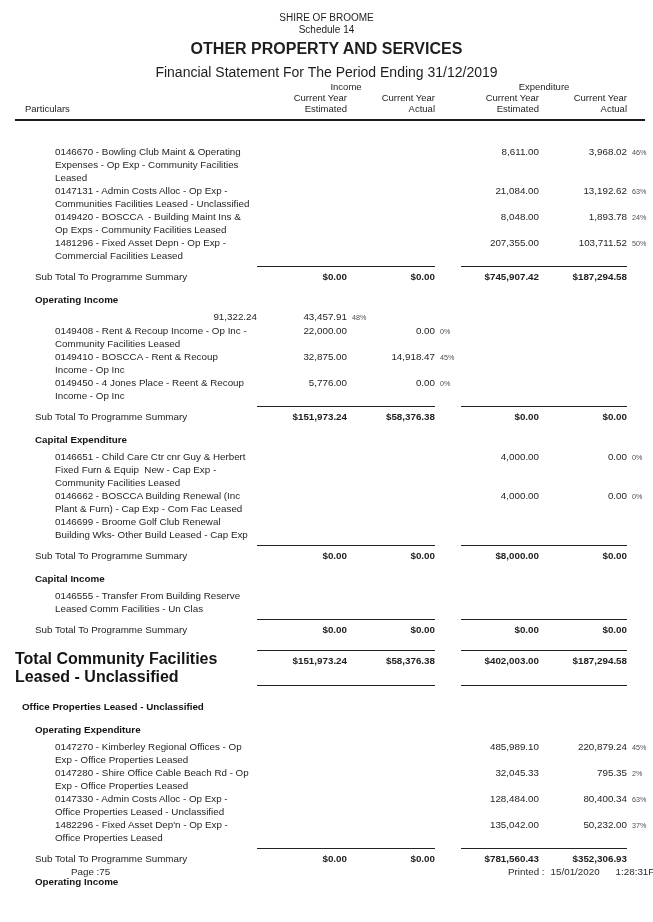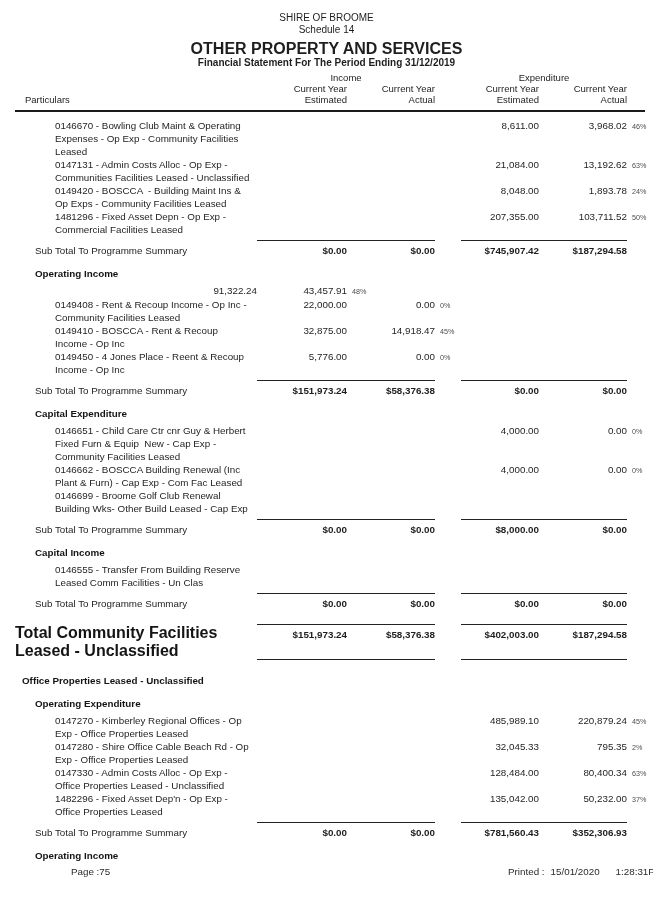--- a/index.html
+++ b/index.html
@@ -10,36 +10,36 @@
     font-family:"Liberation Sans", sans-serif;
     color:#1e1e1e;
     overflow:hidden;
   }
   .sheet{padding:12px 0 0 15px;}
 
   
   .doc-header{text-align:center;padding-right:15px;}
   .doc-org,.doc-schedule{font-size:10px;font-weight:normal;line-height:12px;}
   .doc-title{font-size:16px;font-weight:bold;line-height:16px;margin-top:5px;}
-  .doc-subtitle{font-size:10px;font-weight:bold;line-height:12px;}
+  .doc-subtitle{font-size:14px;font-weight:normal;line-height:12px;margin-top:9px;}
 
   
   .grid{display:grid;grid-template-columns:242px 90px 88px 26px 78px 88px 26px;}
   .pair-grid{display:grid;grid-template-columns:242px 178px 26px 166px 26px;}
 
   
   .col-headers{margin-top:3px;border-bottom:2.5px solid #1a1a1a;padding-bottom:5px;width:630px;}
   .group-row{font-size:9.5px;line-height:11px;}
   .group-income{grid-column:2 / span 2;text-align:center;}
   .group-exp{grid-column:5 / span 2;text-align:center;}
   .colhead{font-size:9.5px;line-height:11px;text-align:right;white-space:pre;}
   .particulars-cell{grid-column:1;align-self:end;font-size:9.5px;text-align:left;padding-left:10px;}
 
   
-  .tbody{margin-top:7px;}
+  .tbody{margin-top:24px;}
   .row{align-items:start;}
   .desc{font-size:9.8px;line-height:13px;padding-left:40px;white-space:pre;}
   .num{font-size:9.8px;line-height:13px;text-align:right;white-space:nowrap;}
   .pct{font-size:7.2px;line-height:13px;color:#4c4c4c;padding-left:5px;padding-top:1px;white-space:nowrap;}
 
   .section-header{font-size:9.8px;font-weight:bold;line-height:12px;padding-left:20px;margin-top:11px;margin-bottom:4px;color:#141414;}
   .group-header{font-size:9.8px;font-weight:bold;line-height:12px;padding-left:7px;margin-top:15px;margin-bottom:2px;color:#141414;}
 
   .subtotal{margin-top:4px;}
   .subtotal .st-label{font-size:9.8px;line-height:13px;padding-left:20px;padding-top:4px;}

